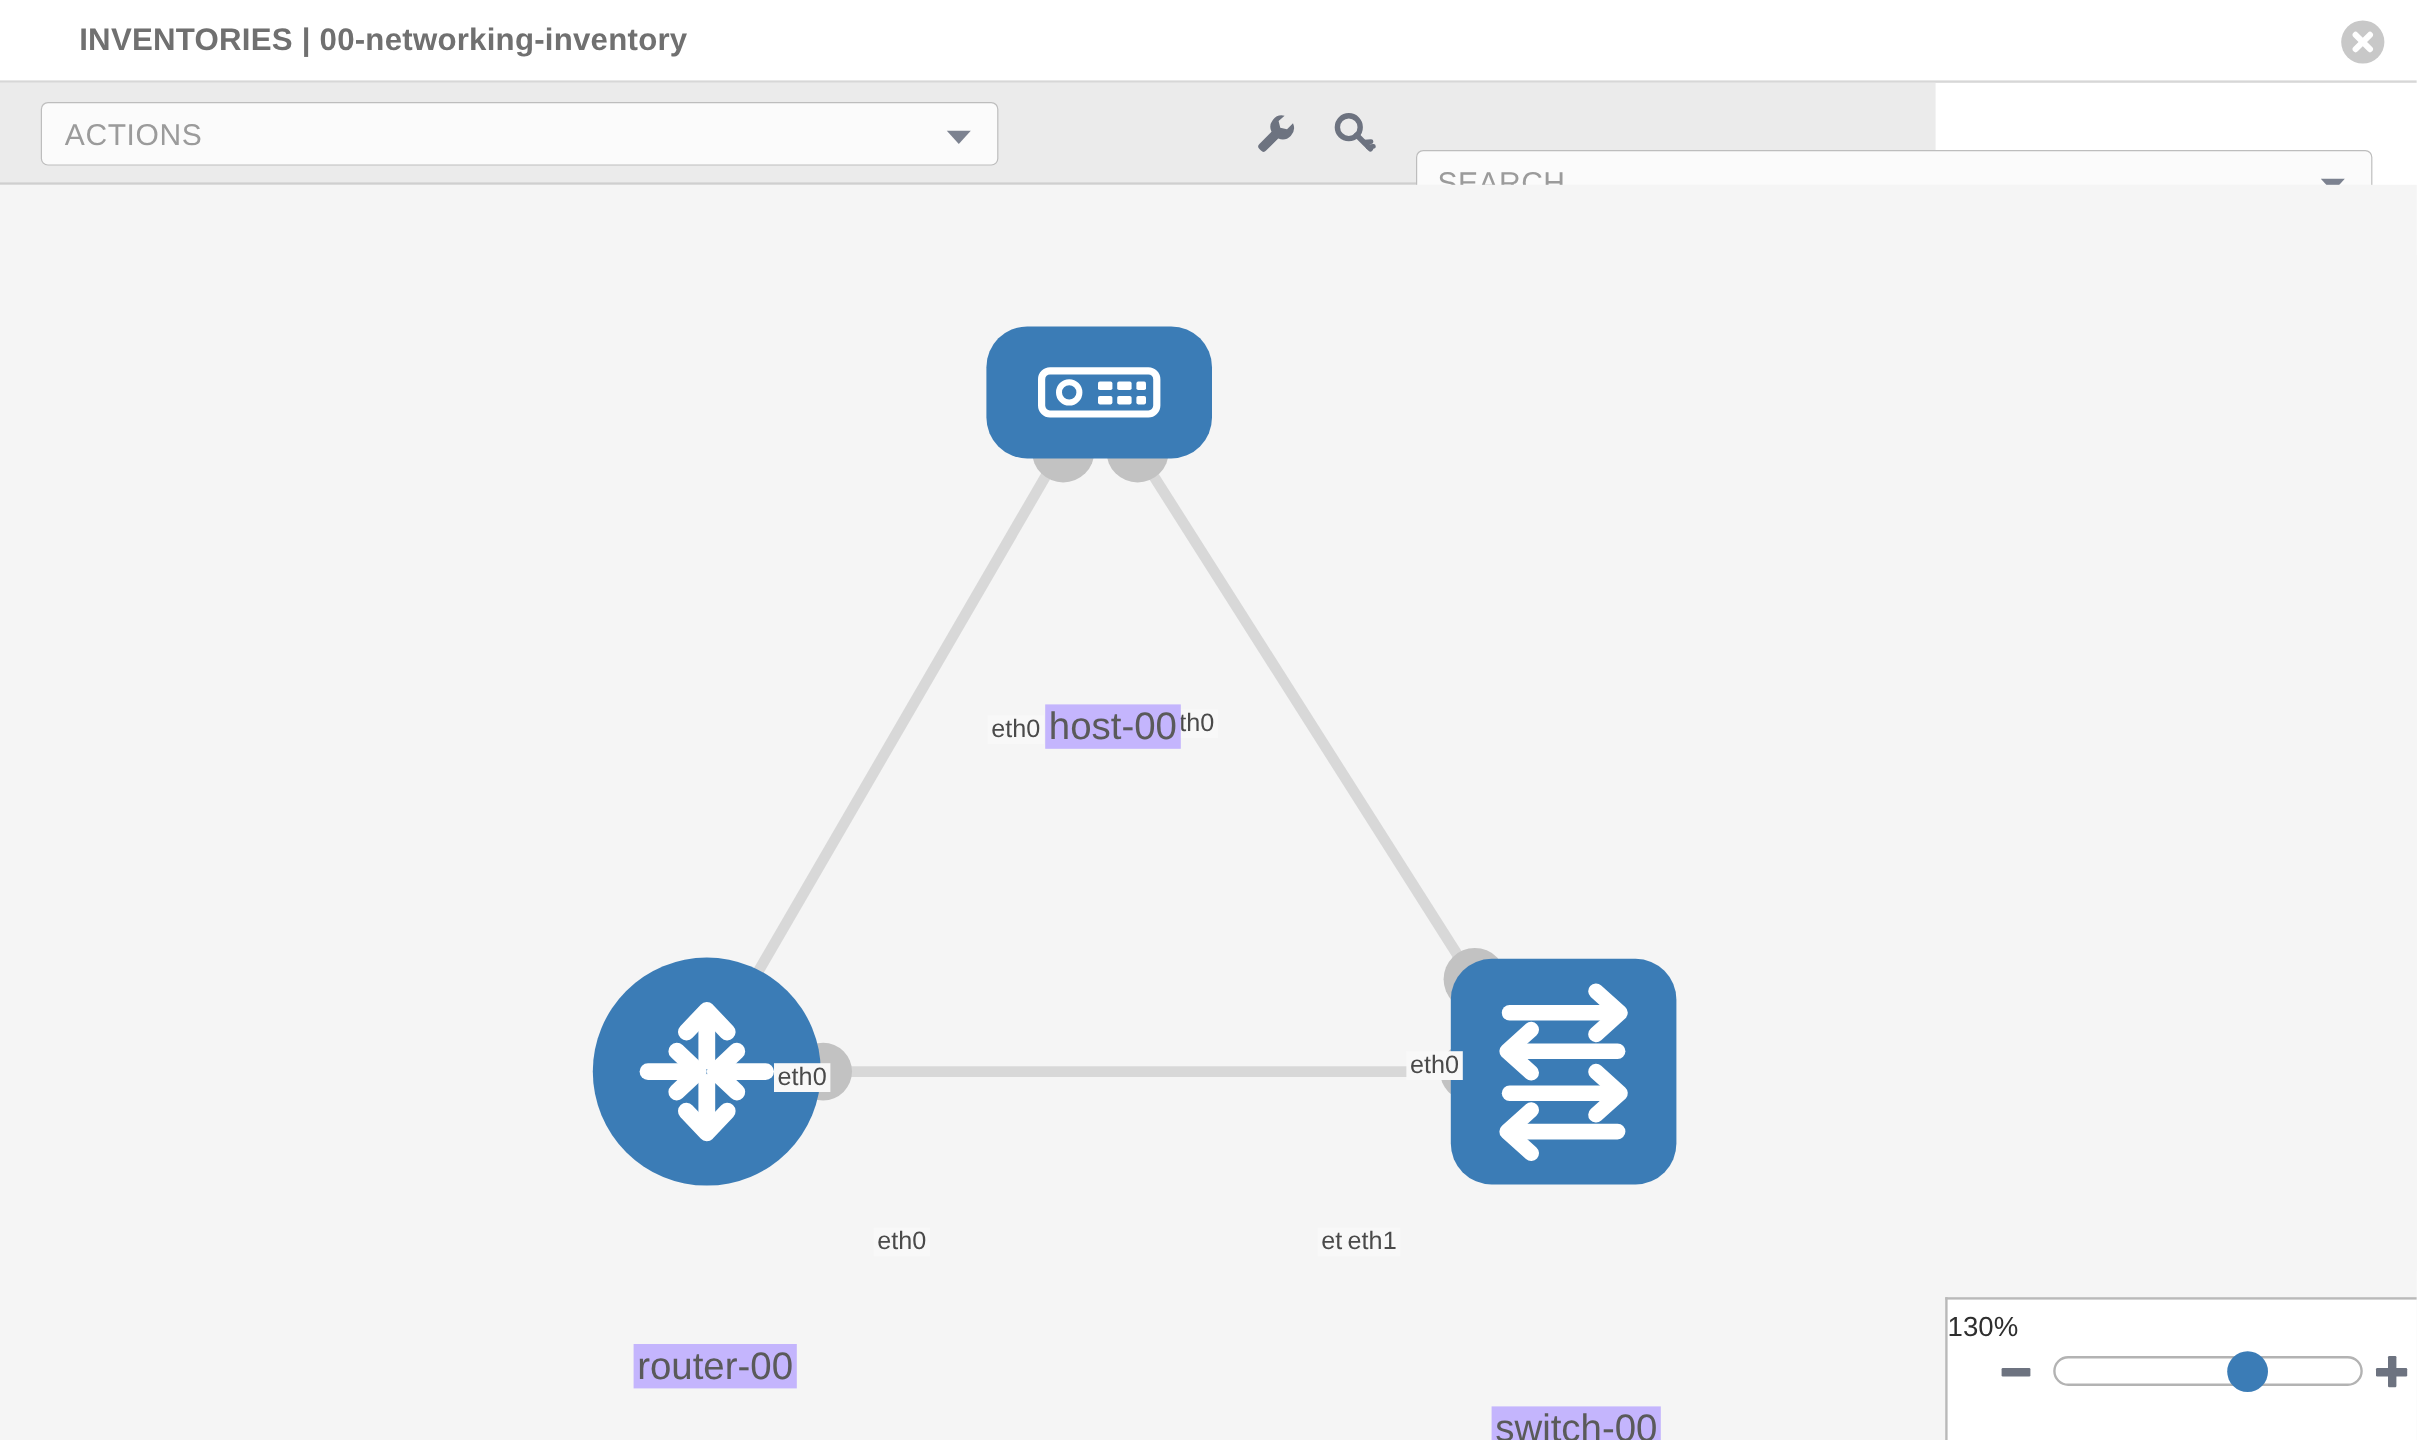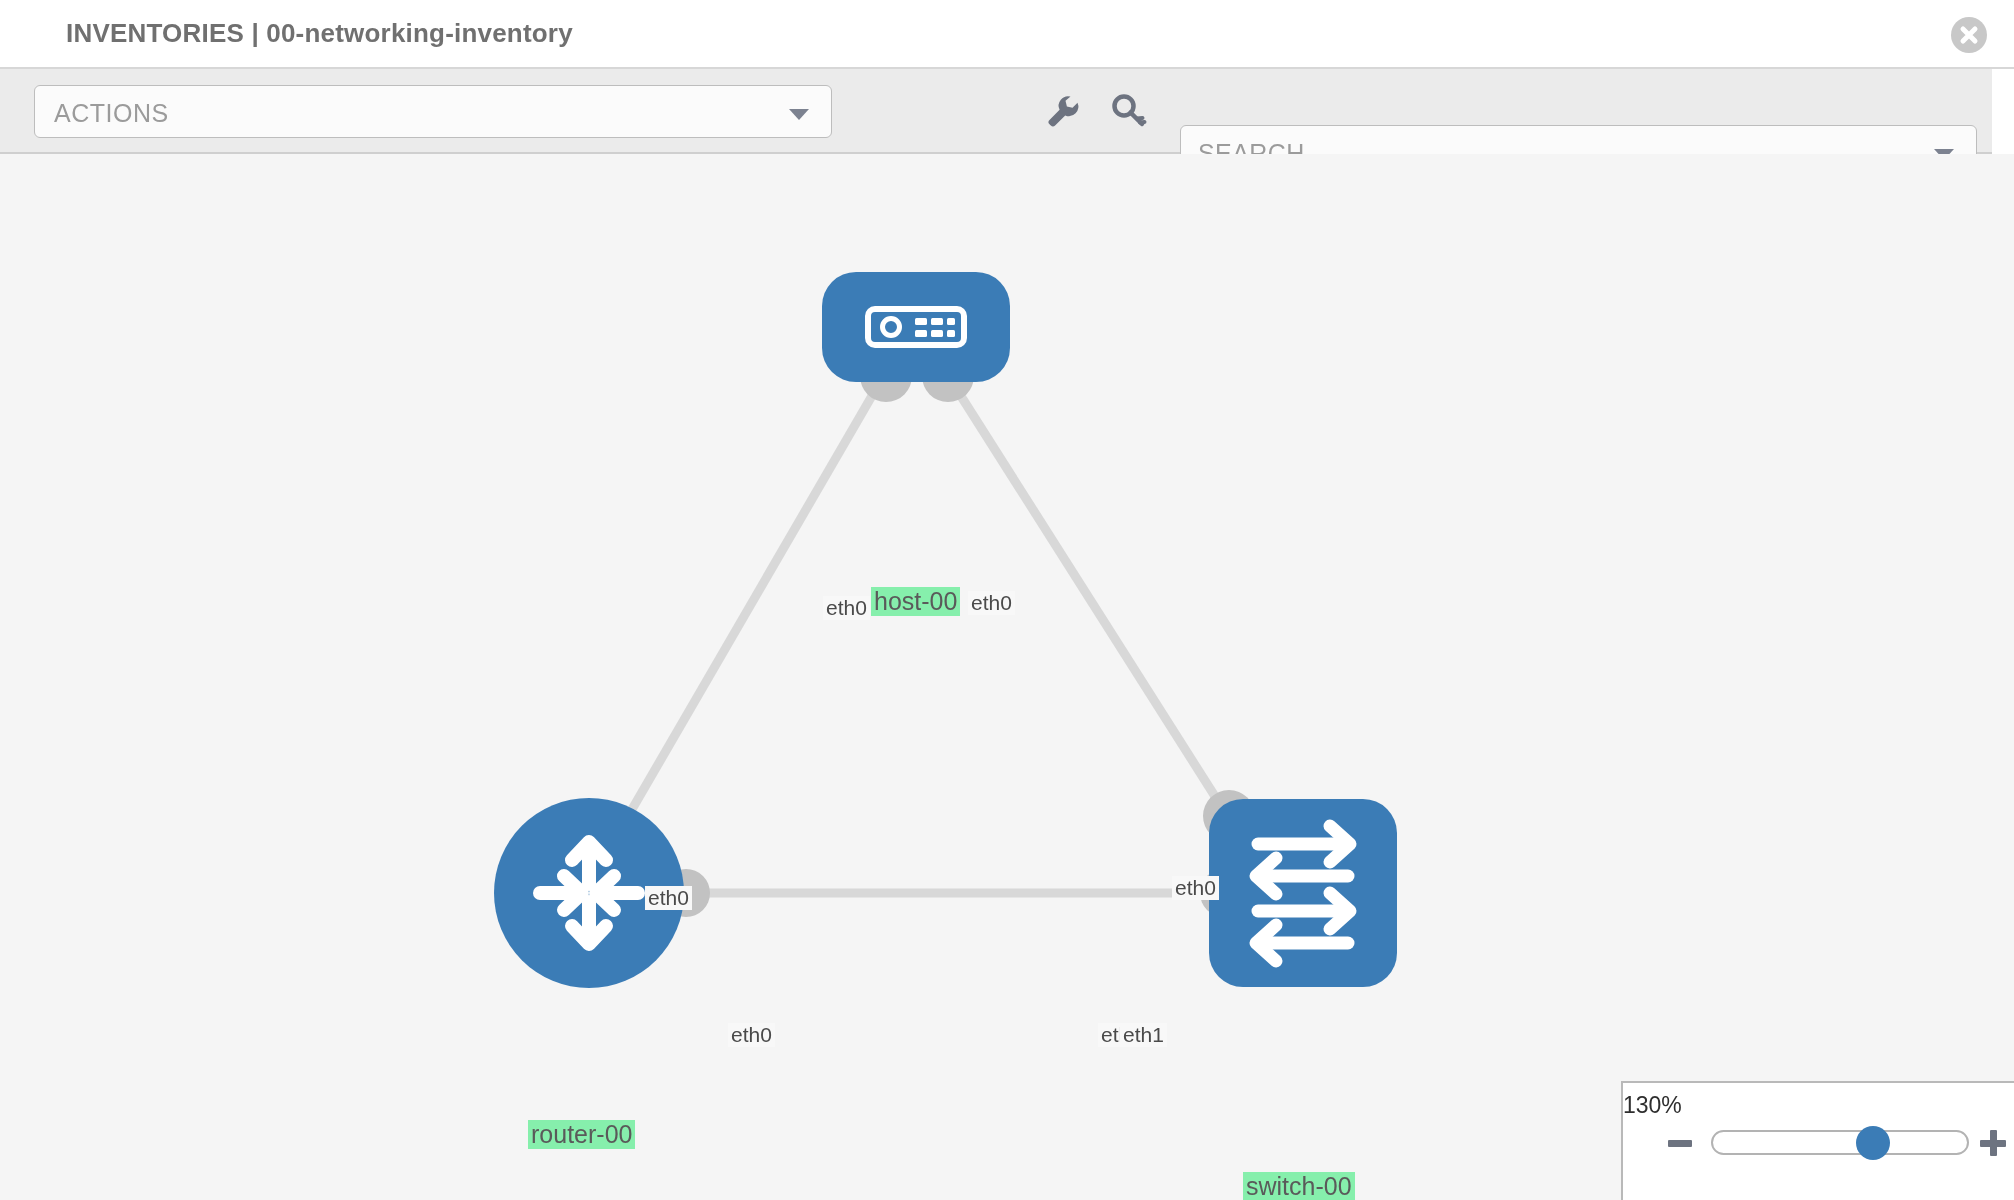--- a/index.html
+++ b/index.html
@@ -46,21 +46,21 @@
     border-radius: 50%;
     background: #c8c8c8;
     cursor: pointer;
   }
   .close-btn svg { display: block; }
 
   
   .toolbar {
     position: absolute;
     left: 0; top: 69px;
-    width: 1992px;
+    width: 1613px;
     height: 85px;
     background: #ebebeb;
     border-bottom: 2px solid #cfcfcf;
     box-sizing: border-box;
   }
   .actions-select {
     position: absolute;
     left: 34px;
     top: 16px;
     width: 798px;
@@ -133,23 +133,23 @@
   .topology-svg {
     position: absolute;
     left: 0; top: 0;
     width: 2014px;
     height: 1046px;
   }
 
   
   .node-label {
     position: absolute;
-    font-size: 25px;
+    font-size: 32px;
     color: #5a5a5a;
-    background: #86efac;
+    background: #c4b5fd;
     white-space: nowrap;
     padding: 0 3px;
   }
   .iface-label {
     position: absolute;
     font-size: 21px;
     color: #4a4a4a;
     background: #f8f8f8;
     white-space: nowrap;
     padding: 0 3px;

